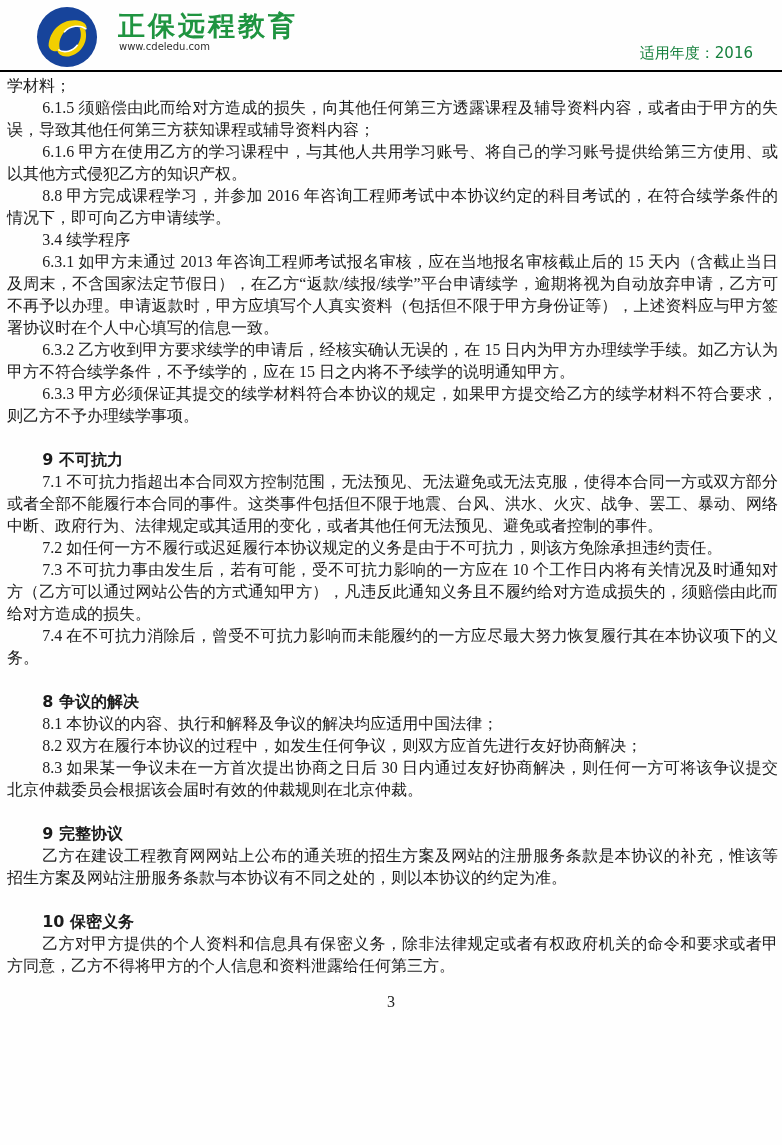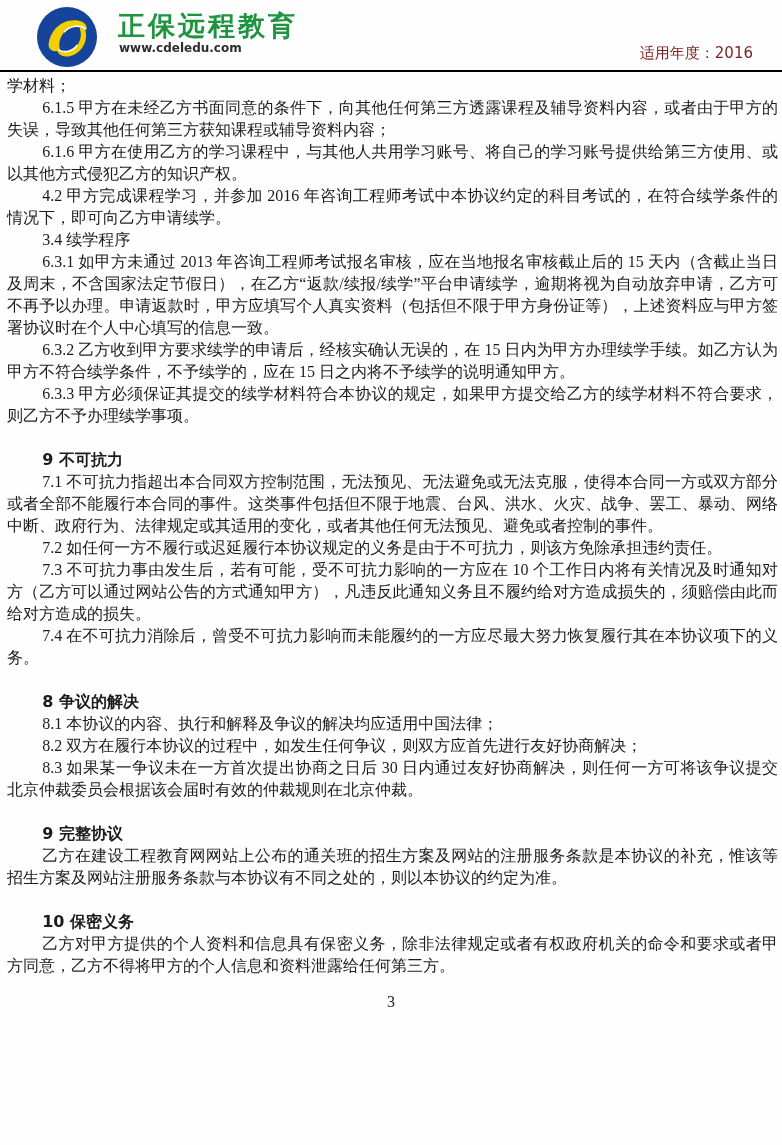--- a/index.html
+++ b/index.html
@@ -23,26 +23,26 @@
   .logo-mark{position:absolute;left:36px;top:6px;width:62px;height:62px;}
   .brand-name{
     position:absolute;left:118px;top:8px;
     font-family:"DejaVu Sans","Liberation Sans",sans-serif;
     font-size:27px;font-weight:bold;letter-spacing:3px;
     color:var(--brand-green,#1f9440);white-space:nowrap;
   }
   .brand-url{
     position:absolute;left:119px;top:41px;
     font-family:"DejaVu Sans","Liberation Sans",sans-serif;
-    font-size:12px;font-weight:bold;color:#2d2d2d;white-space:nowrap;
+    font-size:10px;font-weight:normal;color:#2d2d2d;white-space:nowrap;
   }
   .year-label{
     position:absolute;right:29px;bottom:7px;
     font-family:"DejaVu Sans","Liberation Sans",sans-serif;
-    font-size:15px;color:#7f1d1d;white-space:nowrap;
+    font-size:15px;color:#15803d;white-space:nowrap;
   }
   
   .doc{
     padding:3px 4px 0 7px;
     font-size:16px;line-height:22px;
     text-align:justify;
   }
   .doc p{margin:0;text-indent:2.2em;}
   .doc p.continuation{text-indent:0;}
   .doc p.heading{
@@ -66,23 +66,23 @@
       <path d="M23 45 C29 49 38 47 43 40" stroke="#ffffff" stroke-width="1.6" fill="none"></path>
     </svg>
   </span>
   <div class="brand-name">正保远程教育</div>
   <div class="brand-url">www.cdeledu.com</div>
   <div class="year-label">适用年度：2016</div>
 </div>
 
 <div class="doc">
     <p class="continuation">学材料；</p>
-    <p class="para">6.1.5 甲方在未经乙方书面同意的条件下，向其他任何第三方透露课程及辅导资料内容，或者由于甲方的失误，导致其他任何第三方获知课程或辅导资料内容；</p>
+    <p class="para">6.1.5 须赔偿由此而给对方造成的损失，向其他任何第三方透露课程及辅导资料内容，或者由于甲方的失误，导致其他任何第三方获知课程或辅导资料内容；</p>
     <p class="para">6.1.6 甲方在使用乙方的学习课程中，与其他人共用学习账号、将自己的学习账号提供给第三方使用、或以其他方式侵犯乙方的知识产权。</p>
-    <p class="para">4.2 甲方完成课程学习，并参加 2016 年咨询工程师考试中本协议约定的科目考试的，在符合续学条件的情况下，即可向乙方申请续学。</p>
+    <p class="para">8.8 甲方完成课程学习，并参加 2016 年咨询工程师考试中本协议约定的科目考试的，在符合续学条件的情况下，即可向乙方申请续学。</p>
     <p class="para">3.4 续学程序</p>
     <p class="para">6.3.1 如甲方未通过 2013 年咨询工程师考试报名审核，应在当地报名审核截止后的 15 天内（含截止当日及周末，不含国家法定节假日），在乙方“返款/续报/续学”平台申请续学，逾期将视为自动放弃申请，乙方可不再予以办理。申请返款时，甲方应填写个人真实资料（包括但不限于甲方身份证等），上述资料应与甲方签署协议时在个人中心填写的信息一致。</p>
     <p class="para">6.3.2 乙方收到甲方要求续学的申请后，经核实确认无误的，在 15 日内为甲方办理续学手续。如乙方认为甲方不符合续学条件，不予续学的，应在 15 日之内将不予续学的说明通知甲方。</p>
     <p class="para">6.3.3 甲方必须保证其提交的续学材料符合本协议的规定，如果甲方提交给乙方的续学材料不符合要求，则乙方不予办理续学事项。</p>
     <p class="heading">9  不可抗力</p>
     <p class="para">7.1 不可抗力指超出本合同双方控制范围，无法预见、无法避免或无法克服，使得本合同一方或双方部分或者全部不能履行本合同的事件。这类事件包括但不限于地震、台风、洪水、火灾、战争、罢工、暴动、网络中断、政府行为、法律规定或其适用的变化，或者其他任何无法预见、避免或者控制的事件。</p>
     <p class="para">7.2 如任何一方不履行或迟延履行本协议规定的义务是由于不可抗力，则该方免除承担违约责任。</p>
     <p class="para">7.3 不可抗力事由发生后，若有可能，受不可抗力影响的一方应在 10 个工作日内将有关情况及时通知对方（乙方可以通过网站公告的方式通知甲方），凡违反此通知义务且不履约给对方造成损失的，须赔偿由此而给对方造成的损失。</p>
     <p class="para">7.4 在不可抗力消除后，曾受不可抗力影响而未能履约的一方应尽最大努力恢复履行其在本协议项下的义务。</p>
     <p class="heading">8 争议的解决</p>

